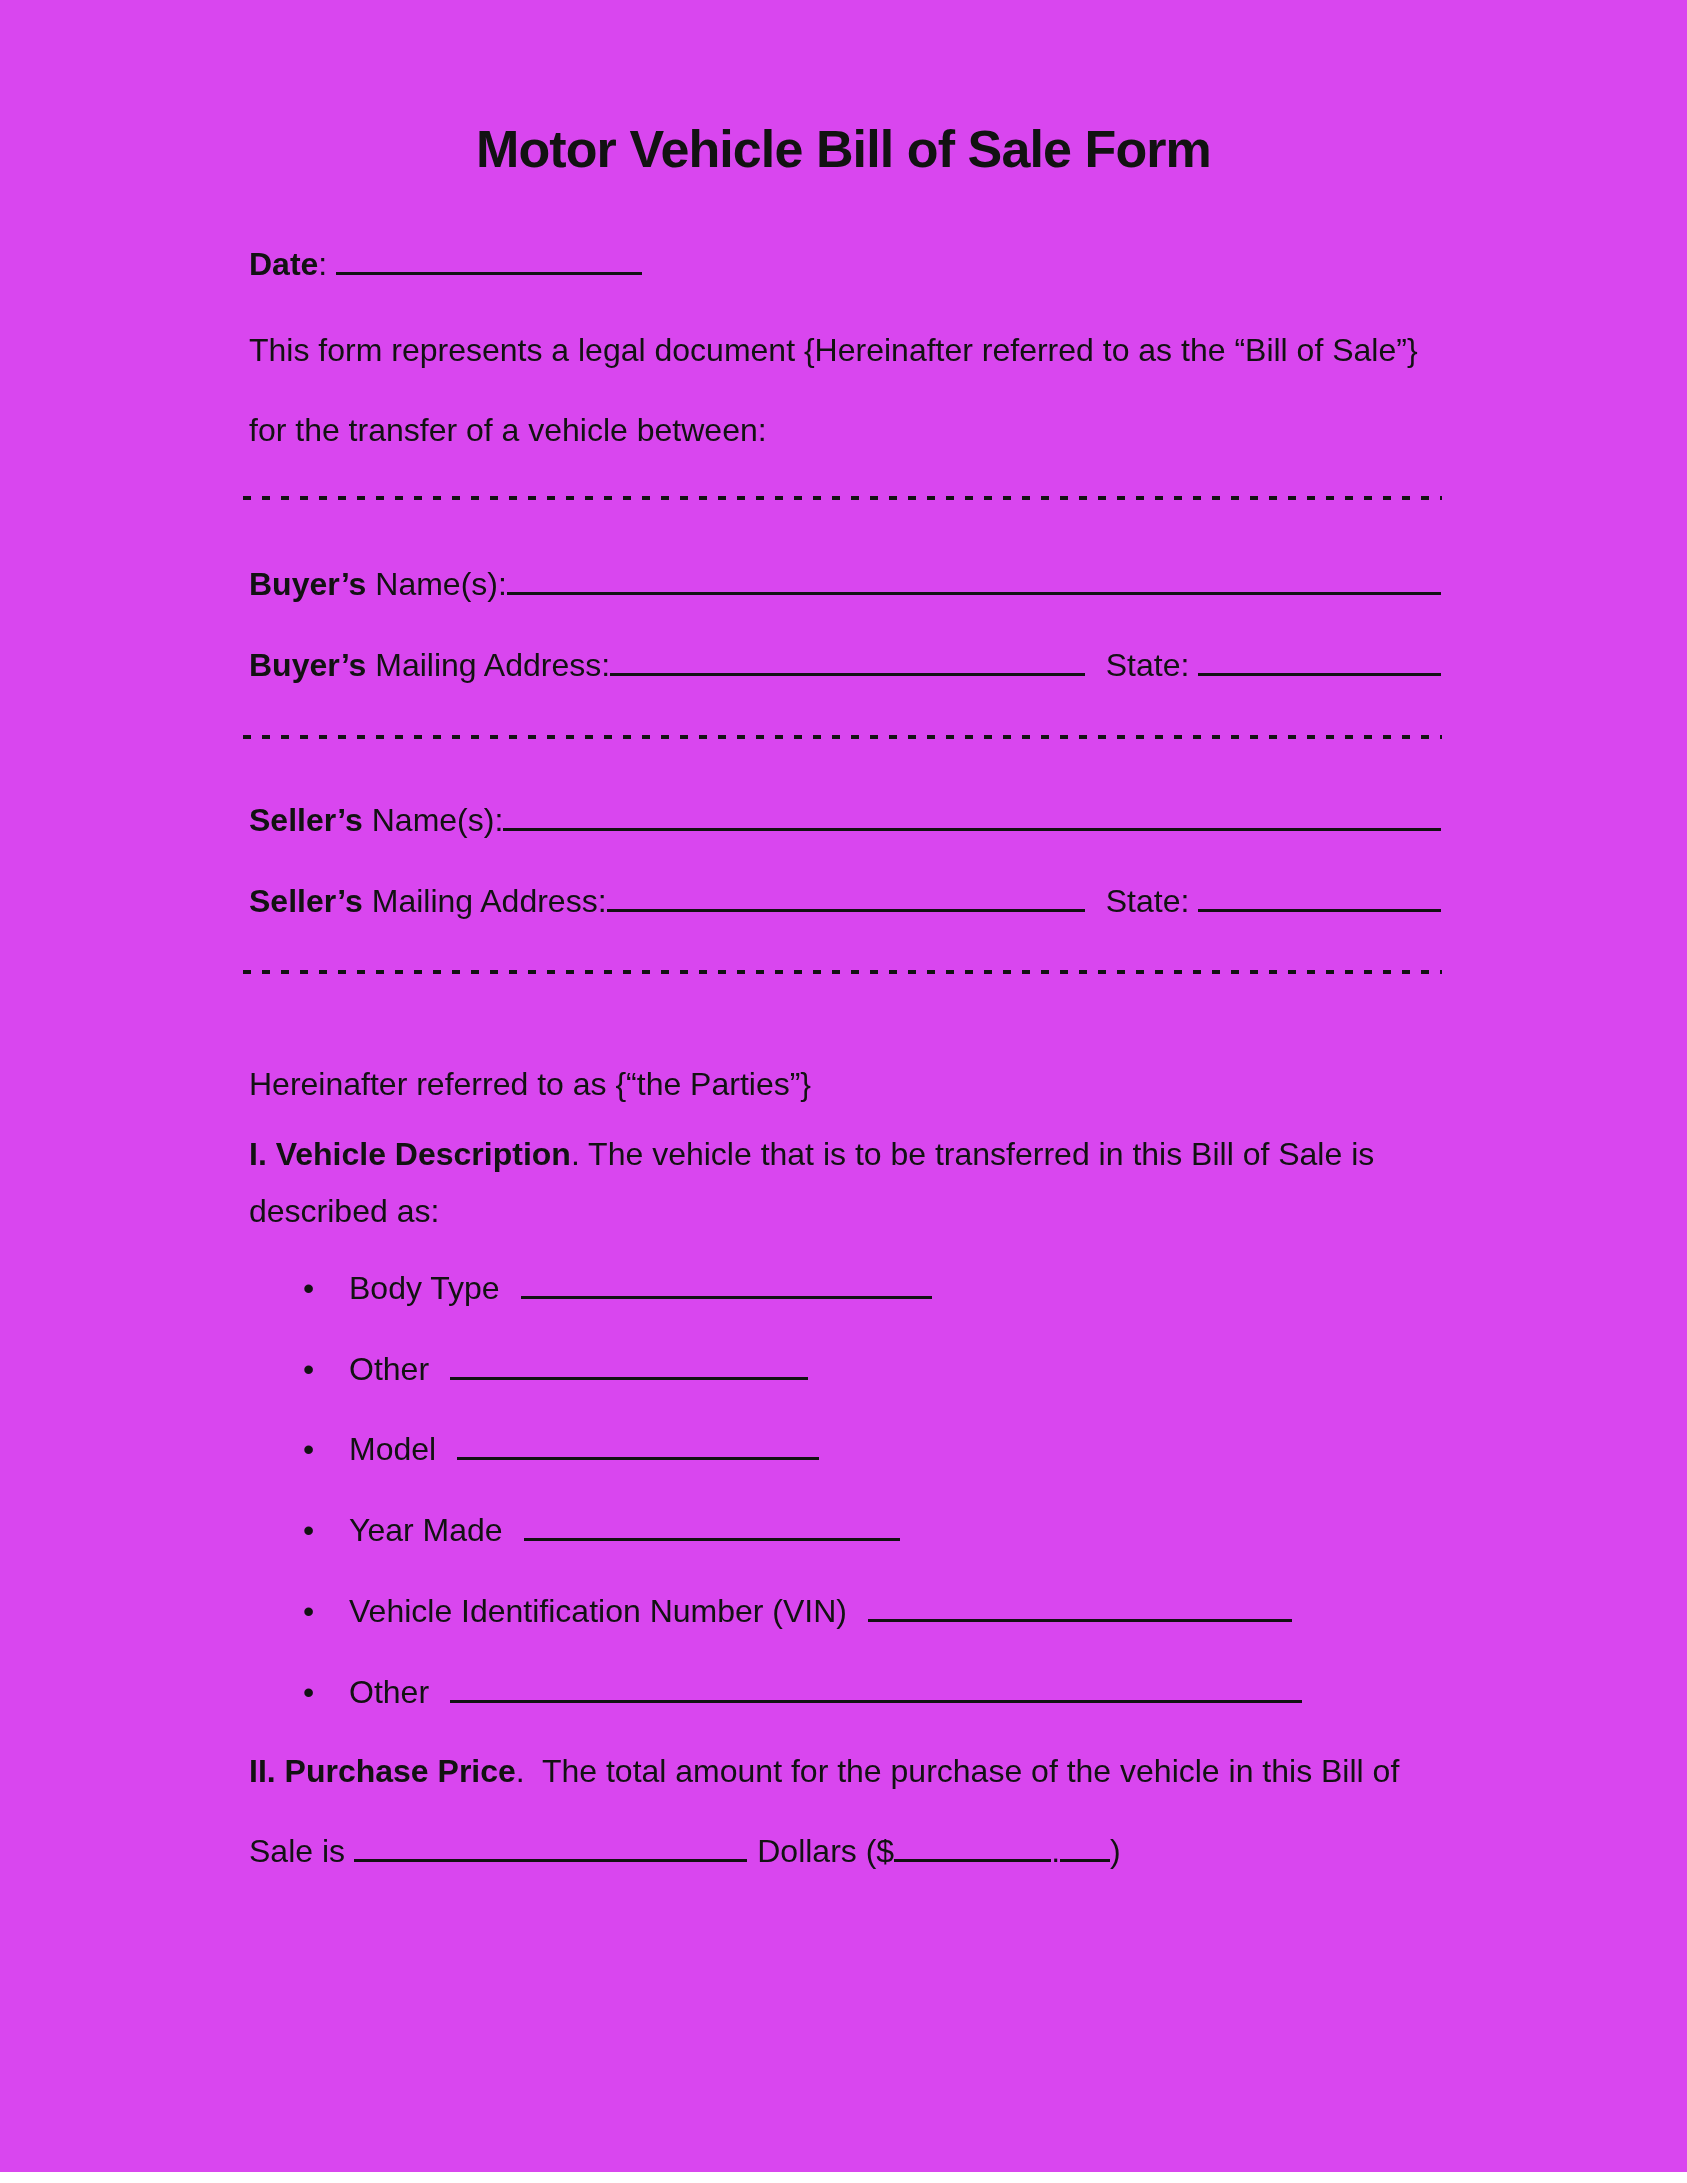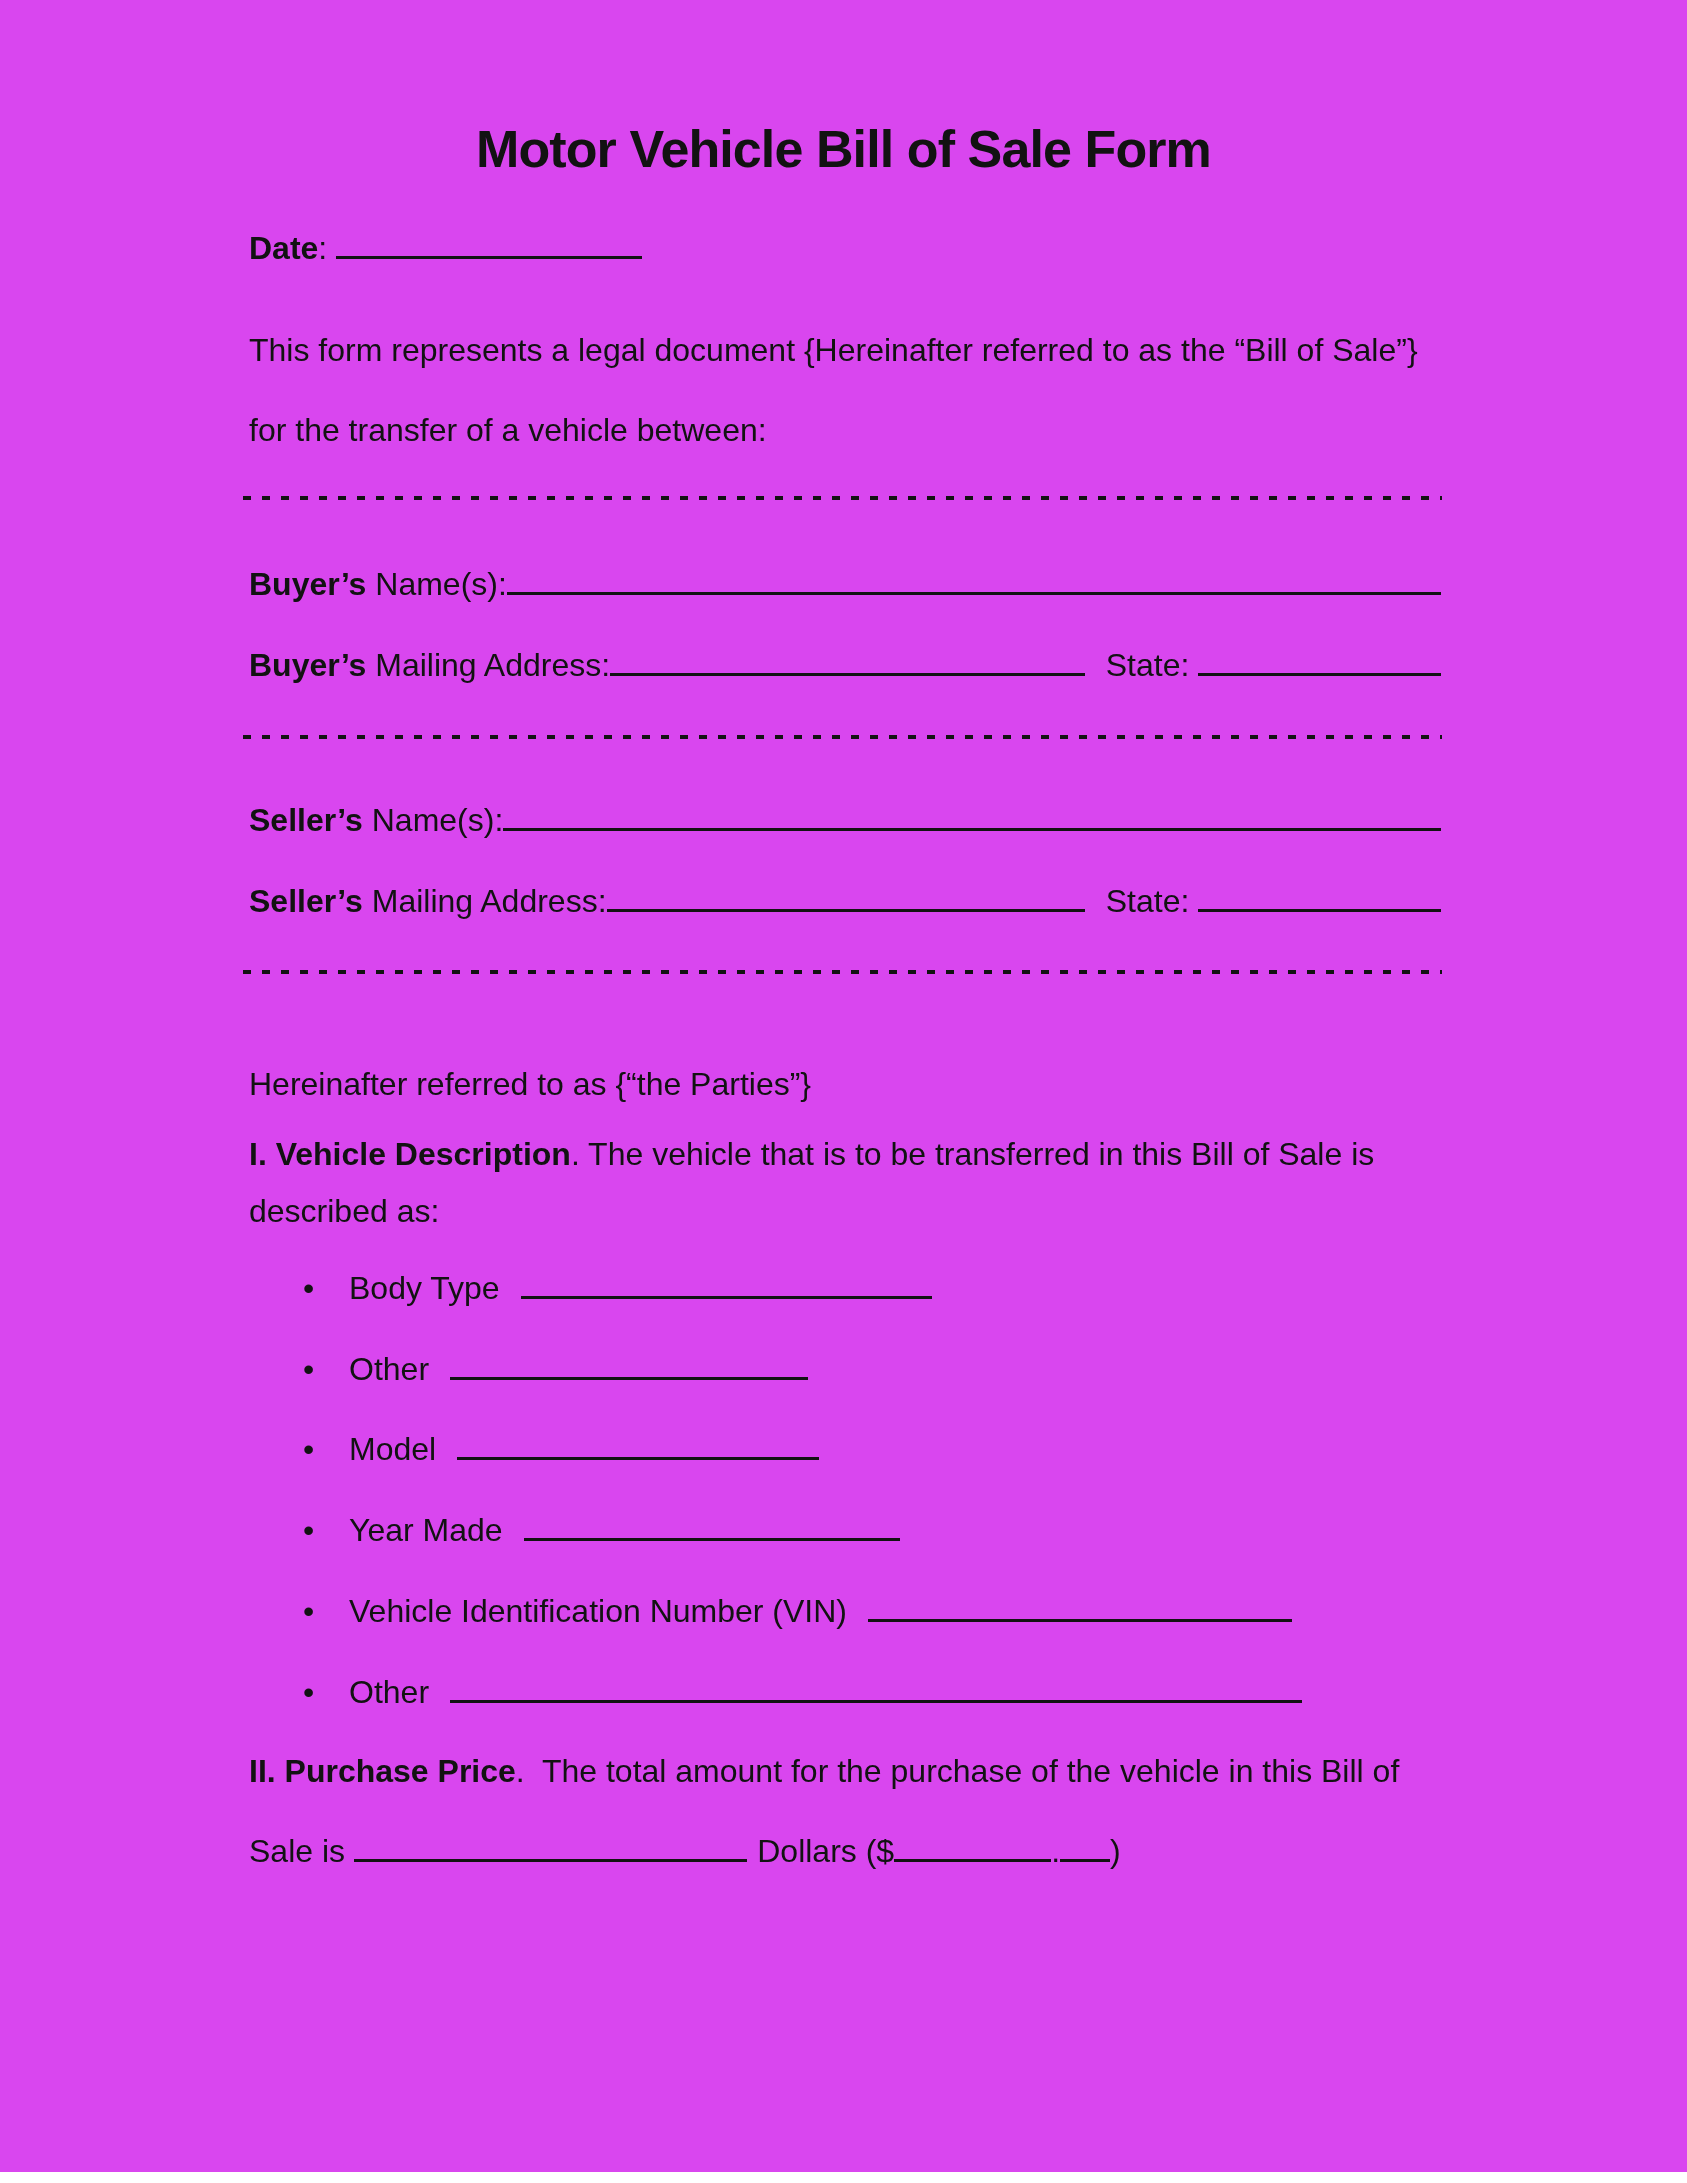--- a/index.html
+++ b/index.html
@@ -46,21 +46,21 @@
     right: 245px;
     height: 4.4px;
     background: repeating-linear-gradient(90deg, #121212 0 7.9px, transparent 7.9px 19px);
   }
   .bullet-row { padding-left: 54px; }
   .bullet-glyph { display: inline-block; width: 46px; flex: 0 0 46px; }
   .ml14 { margin-left: 21px; }
   .ml10 { margin-left: 8.7px; }
   .mr12 { margin-right: 10.5px; }
   
-  .r-date   { top: 226px; }
+  .r-date   { top: 242px; }
   .r-p1     { top: 328px; }
   .r-p2     { top: 408px; }
   .sep-1    { top: 496px; }
   .r-bname  { top: 562px; }
   .r-baddr  { top: 643px; }
   .sep-2    { top: 735px; }
   .r-sname  { top: 798px; }
   .r-saddr  { top: 879px; }
   .sep-3    { top: 970px; }
   .r-herein { top: 1030px; margin-top: 32px; }

